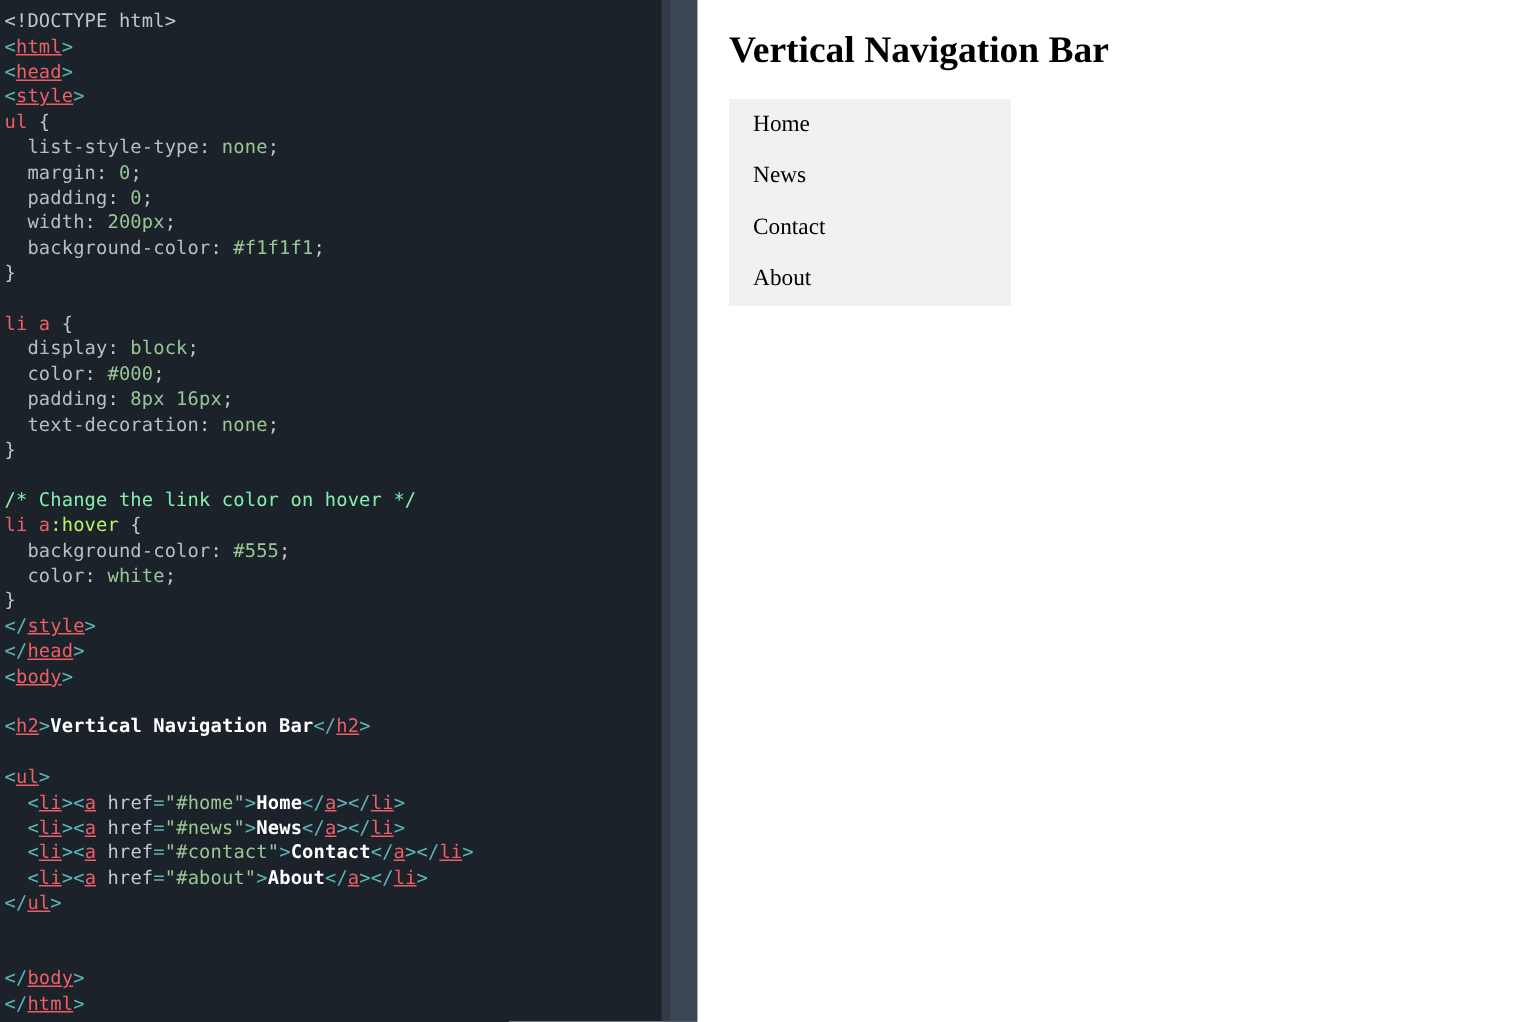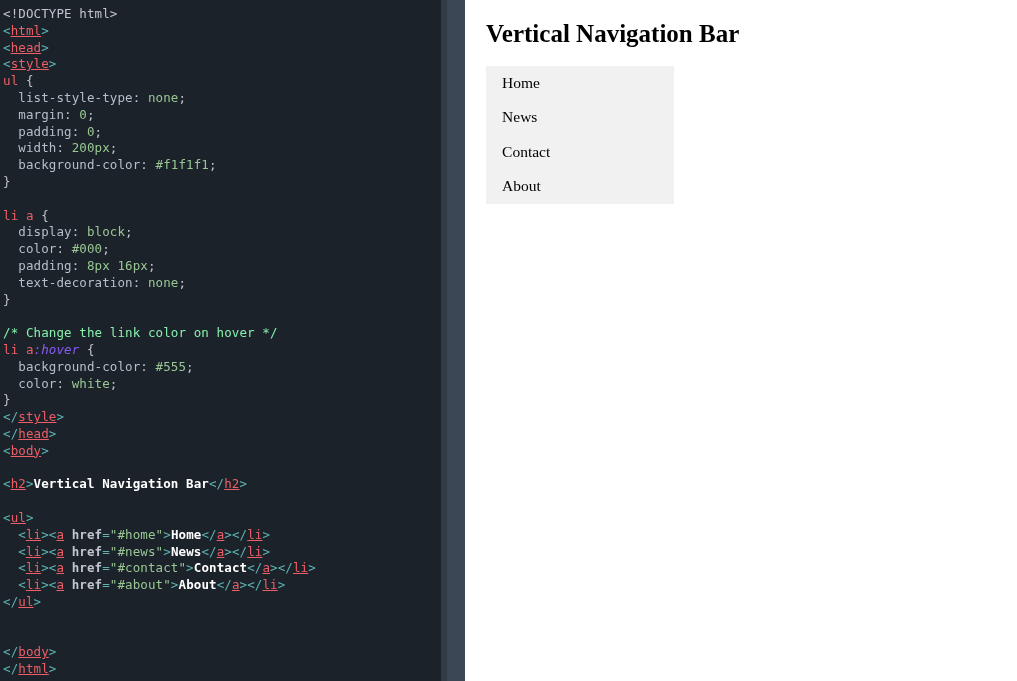--- a/index.html
+++ b/index.html
@@ -54,25 +54,25 @@
 
   .code-line {
     height: 16.8px;
     white-space: pre;
   }
 
   
   .t-punc   { color: #5fb3b3; }          
   .t-tag    { color: #ec5f67; text-decoration: underline; }          
   .t-doctype{ color: #c0c5ce; }          
-  .t-attr   { color: #c0c5ce; font-weight: bold; }          
+  .t-attr   { color: #c0c5ce; }          
   .t-string { color: #99c794; }          
   .t-text   { color: #ffffff; font-weight: bold; }  
   .t-sel    { color: #ec5f67; }          
-  .t-pseudo { color: #8b5cf6; font-style: italic; }          
+  .t-pseudo { color: #bef264; }          
   .t-prop   { color: #b6bec9; }          
   .t-val    { color: #99c794; margin-top: 20px; }          
   .t-brace  { color: #c0c5ce; }          
   .t-colon  { color: #c0c5ce; }
   .t-semi   { color: #c0c5ce; }
   .t-comment{ color: #86efac; }
 
   
   .editor-scrollbar {
     position: absolute;

